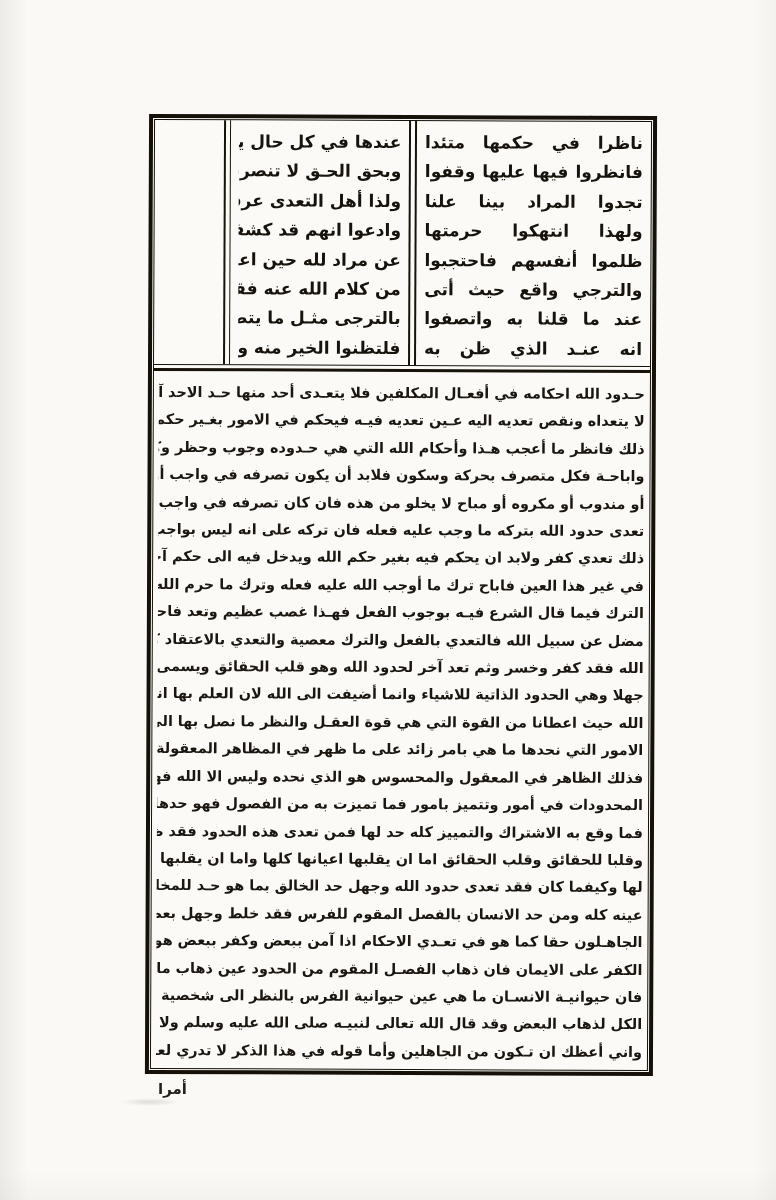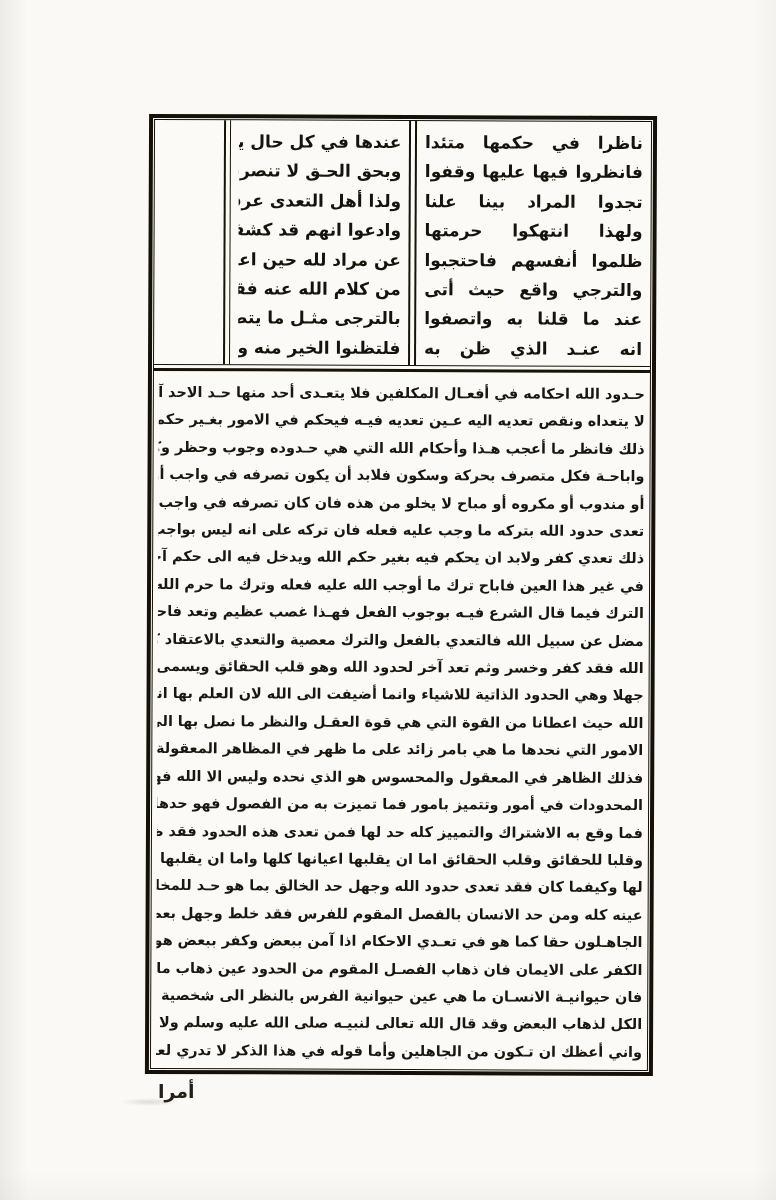--- a/index.html
+++ b/index.html
@@ -68,21 +68,21 @@
     padding:8px 5px 0 5px;
     color:#1b1610;
   }
   .prose-line{
     font-size:14.4px;font-weight:bold;line-height:27.4px;
     text-align:justify;text-align-last:justify;
     white-space:nowrap;overflow:hidden;
   }
   .catchword{
     position:absolute;left:158px;top:1080px;
-    font-size:19px;font-weight:bold;color:#241f17;direction:rtl;
+    font-size:15px;font-weight:bold;color:#241f17;direction:rtl;
   }
   .smudge{
     position:absolute;left:120px;top:1098px;width:60px;height:8px;
     background:radial-gradient(ellipse at center, rgba(90,85,75,0.18), rgba(90,85,75,0) 70%);
   }
 </style>
 </head>
 <body>
 
 <div class="scan-vignette"></div>

